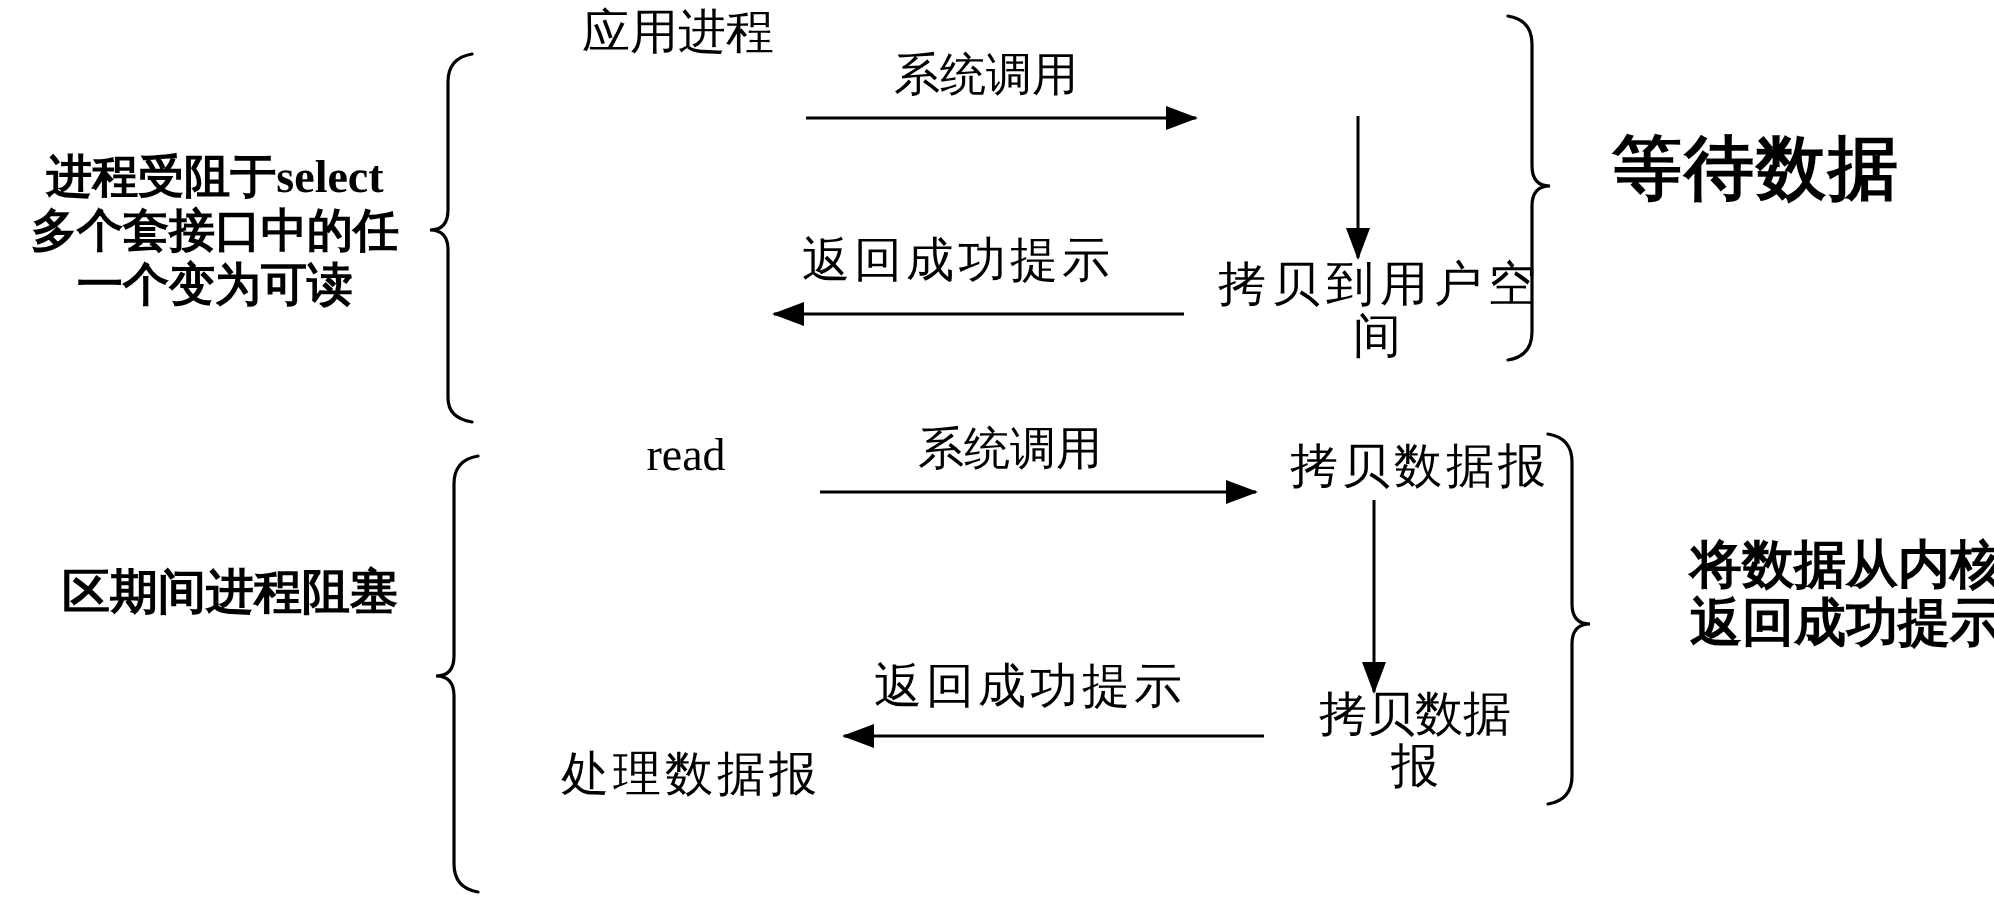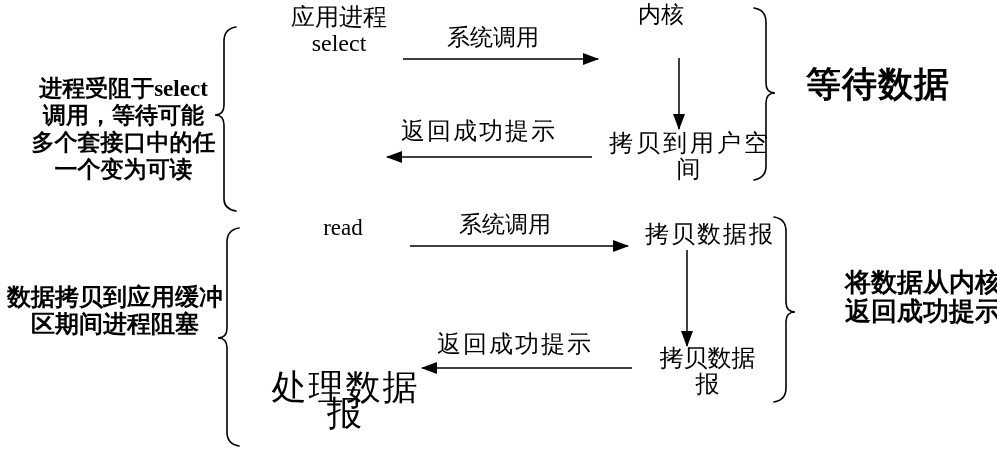--- a/index.html
+++ b/index.html
@@ -34,57 +34,53 @@
   <line class="ink-line" x1="410" y1="246" x2="628" y2="246" marker-end="url(#ah)"></line>
   <line class="ink-line" x1="687" y1="250" x2="687" y2="346" marker-end="url(#ah)"></line>
   <line class="ink-line" x1="632" y1="368" x2="422" y2="368" marker-end="url(#ah)"></line>
 
   <path class="brace" d="M236,27 Q224,29 224,41 L224,105 Q224,115 215,115 Q224,115 224,125 L224,199 Q224,209 236,211"></path>
   <path class="brace" d="M239,228 Q227,230 227,242 L227,328 Q227,338 218,338 Q227,338 227,348 L227,432 Q227,444 239,446"></path>
   <path class="brace" d="M754,8 Q766,10 766,22 L766,83 Q766,93 775,93 Q766,93 766,103 L766,166 Q766,178 754,180"></path>
   <path class="brace" d="M774,217 Q786,219 786,231 L786,302 Q786,312 795,312 Q786,312 786,322 L786,388 Q786,400 774,402"></path>
 </svg>
 
-<div class="abs ctr note" style="left:16px;top:75;width:215px;top:75px;">
+<div class="abs ctr note" style="left:0;top:75;width:215px;top:75px;">
   <div>进程受阻于select</div>
-  <div>调用，等待可能</div>
   <div>多个套接口中的任</div>
   <div>一个变为可读</div>
 </div>
 
 <div class="abs ctr lbl" style="left:278px;top:4px;width:122px;">
   <div>应用进程</div>
-  <div>select</div>
 </div>
 
 <div class="abs ctr lbl" style="left:428px;top:25px;width:130px;font-size:23px;">系统调用</div>
 
 <div class="abs ctr lbl" style="left:586px;top:2px;width:150px;font-size:23px;line-height:25px;">
-  <div>内核</div>
 </div>
 
 <div class="abs ctr lbl sp3" style="left:600px;top:130px;width:180px;">拷贝到用户空间</div>
 
 <div class="abs ctr lbl sp2" style="left:395px;top:118px;width:168px;">返回成功提示</div>
 
 <div class="abs note" style="left:806px;top:71px;font-size:35px;letter-spacing:1px;">等待数据</div>
 
 <div class="abs ctr note" style="left:0;top:284px;width:230px;font-size:24px;">
-  <div>数据拷贝到应用缓冲</div>
   <div>区期间进程阻塞</div>
 </div>
 
 <div class="abs ctr lbl" style="left:308px;top:215px;width:70px;font-size:23px;">read</div>
 
 <div class="abs ctr lbl" style="left:442px;top:212px;width:126px;font-size:23px;">系统调用</div>
 
 <div class="abs ctr lbl sp2" style="left:640px;top:221px;width:140px;">拷贝数据报</div>
 
 <div class="abs ctr lbl" style="left:655px;top:345px;width:105px;">拷贝数据报</div>
 
 <div class="abs ctr lbl sp2" style="left:435px;top:331px;width:160px;">返回成功提示</div>
 
-<div class="abs ctr lbl sp2" style="left:268px;top:375px;width:155px;font-size:35px;">处理数据报</div>
+<div class="abs ctr lbl sp2" style="left:268px;top:375px;width:155px;font-size:24px;">处理数据报</div>
 
 <div class="abs ctr note" style="left:798px;top:268px;width:196px;font-size:26px;line-height:29px;margin-left:27px;">
   <div>将数据从内核</div>
   <div>返回成功提示</div>
 </div>
 
 </body></html>

